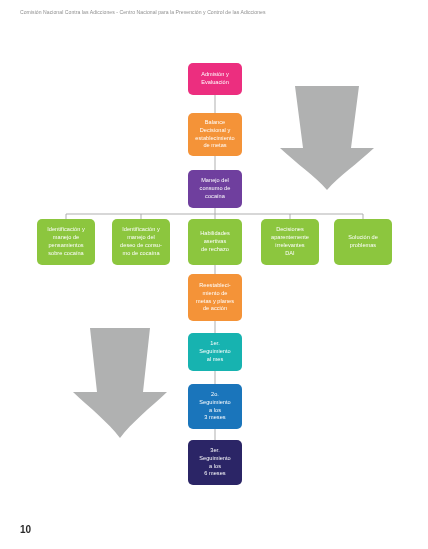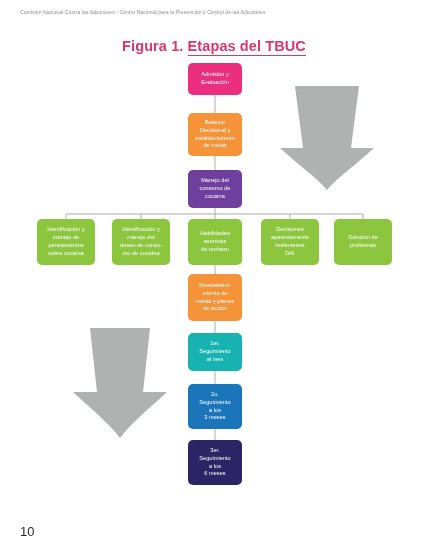--- a/index.html
+++ b/index.html
@@ -48,22 +48,22 @@
   .figure-title .underlined {
     border-bottom: 1.2px solid #d9376b;
     padding-bottom: 1px;
   }
 
   
   .page-number {
     position: absolute;
     left: 20px;
     top: 524px;
-    font-size: 13px;
-    font-weight: normal;
+    font-size: 10px;
+    font-weight: bold;
     color: #2a2a2a;
   }
 
   
   .deco-arrow {
     position: absolute;
     fill: #b0b1b1;
   }
   .deco-arrow.top-right { left: 279px; top: 86px; }
   .deco-arrow.bottom-left { left: 72px; top: 328px; }
@@ -121,23 +121,20 @@
   #node-dai          { left: 261px; }
   #node-solucion     { left: 334px; }
 </style>
 </head>
 <body>
 
 <div class="page">
 
   <div class="running-header">Comisión Nacional Contra las Adicciones - Centro Nacional para la Prevención y Control de las Adicciones</div>
 
-  <div class="figure-title">
-    <span>Figura 1. </span><span class="underlined">Etapas del TBUC</span>
-  </div>
 
   <svg class="deco-arrow top-right" width="96" height="104" viewBox="0 0 96 104" aria-hidden="true">
     <path d="M16 0 H80 L72 62 H95 C78 78 60 90 48 104 C36 90 18 78 1 62 H24 Z"></path>
   </svg>
 
   <svg class="deco-arrow bottom-left" width="96" height="110" viewBox="0 0 96 110" aria-hidden="true">
     <path d="M18 0 H78 L71 64 H95 C78 80 60 94 48 110 C36 94 18 80 1 64 H25 Z"></path>
   </svg>
 
   <svg class="connectors" viewBox="0 0 428 549" aria-hidden="true">

